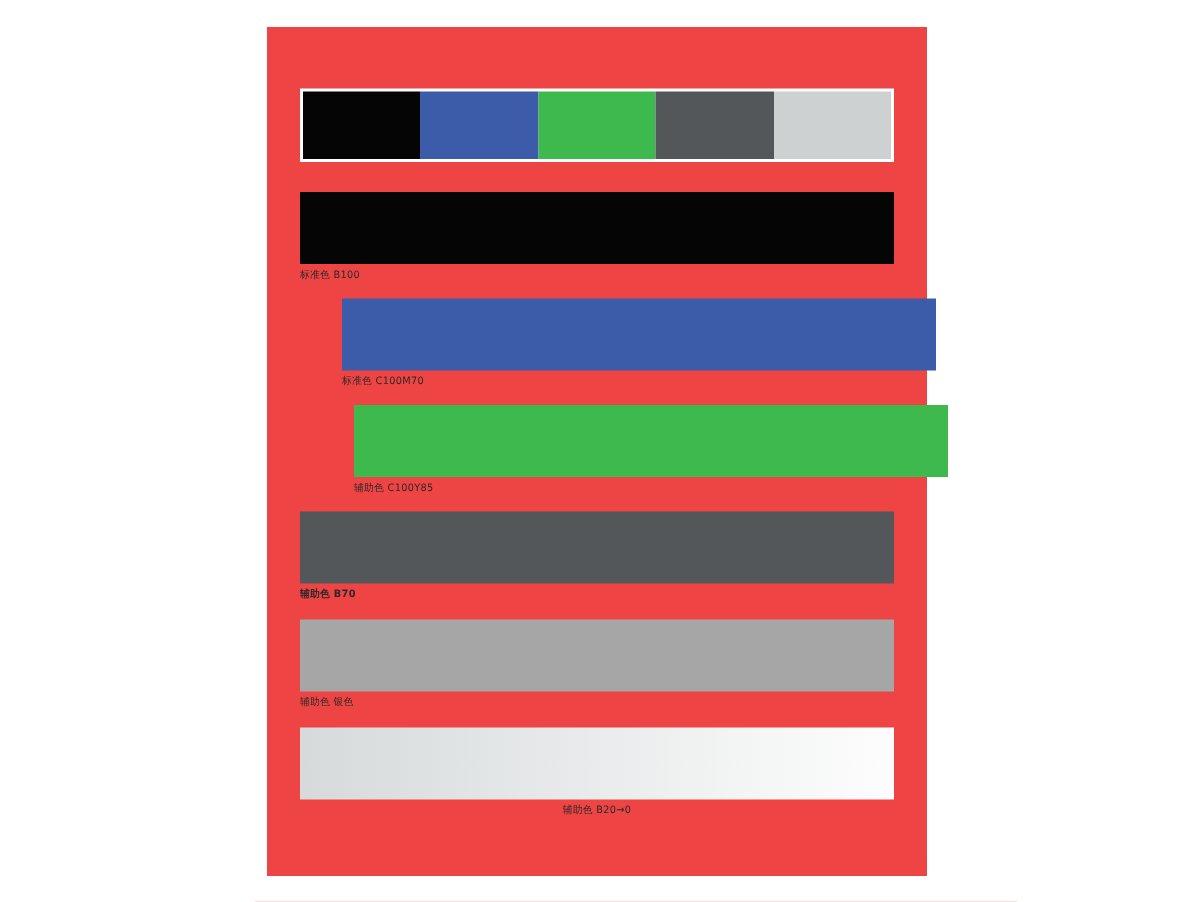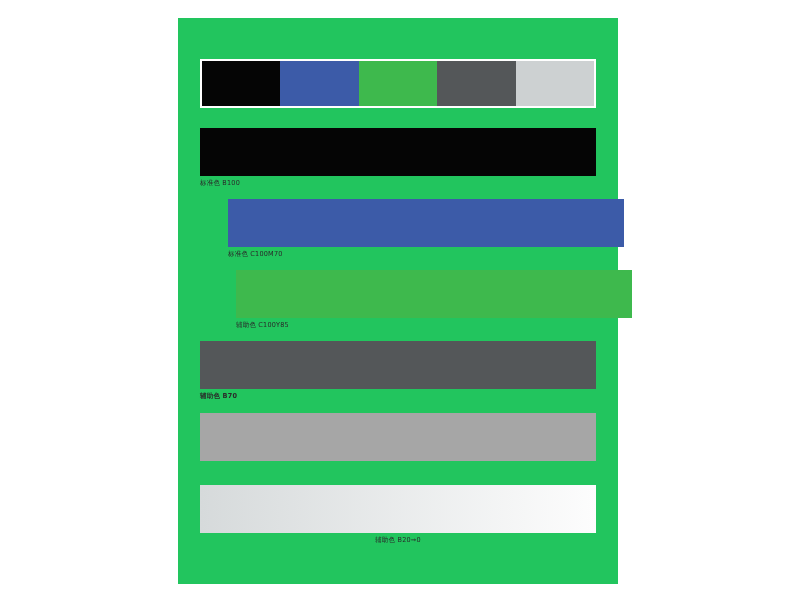--- a/index.html
+++ b/index.html
@@ -24,21 +24,21 @@
     background: #ffffff;
   }
 
   
   #sheet {
     position: absolute;
     left: 178px;
     top: 18px;
     width: 440px;
     height: 566px;
-    background: #22c55e;
+    background: #ef4444;
     box-sizing: border-box;
   }
 
   
   #palette-strip {
     position: absolute;
     left: 22px;
     top: 41px;
     width: 396px;
     height: 49px;
@@ -101,20 +101,21 @@
         <div class="color-row" style="top: 252px; padding-left: 36px;">
           <div class="color-bar" style="height: 48px; background: rgb(62, 185, 77);"></div>
           <div class="bar-caption">辅助色 C100Y85</div>
         </div>
         <div class="color-row" style="top: 323px; font-weight: bold;">
           <div class="color-bar" style="height: 48px; background: rgb(84, 87, 89);"></div>
           <div class="bar-caption">辅助色 B70</div>
         </div>
         <div class="color-row" style="top: 395px;">
           <div class="color-bar" style="height: 48px; background: rgb(166, 166, 166);"></div>
+          <div class="bar-caption">辅助色 银色</div>
         </div>
         <div class="color-row" style="top: 467px; text-align: center;">
           <div class="color-bar" style="height: 48px; background: linear-gradient(to right, rgb(214, 218, 219) 0%, rgb(253, 253, 253) 100%);"></div>
           <div class="bar-caption">辅助色 B20→0</div>
         </div>
       </div>
 
   </div>
 
 </div>

